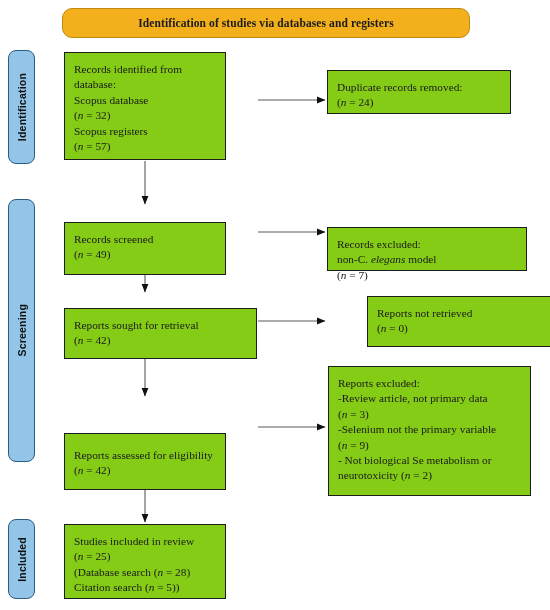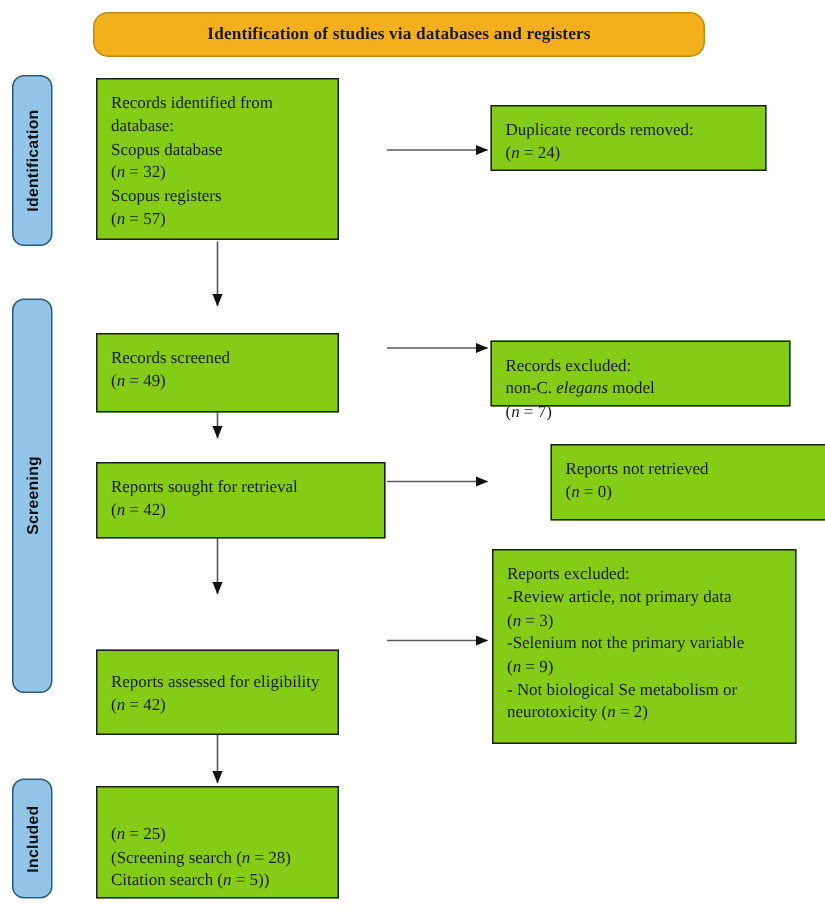--- a/index.html
+++ b/index.html
@@ -173,21 +173,21 @@
 
   <div class="flow-box" id="box-reports-sought">
     <span class="box-text"><span>Reports sought for retrieval</span><br><span>(</span><span class="it">n</span><span> = 42)</span></span>
   </div>
 
   <div class="flow-box vcenter" id="box-reports-assessed">
     <span class="box-text"><span>Reports assessed for eligibility</span><br><span>(</span><span class="it">n</span><span> = 42)</span></span>
   </div>
 
   <div class="flow-box" id="box-studies-included">
-    <span class="box-text"><br><span>(</span><span class="it">n</span><span> = 25)</span><br><span>(Screening search (</span><span class="it">n</span><span> = 28)</span><br><span>Citation search (</span><span class="it">n</span><span> = 5))</span></span>
+    <span class="box-text"><span>Studies included in review</span><br><span>(</span><span class="it">n</span><span> = 25)</span><br><span>(Database search (</span><span class="it">n</span><span> = 28)</span><br><span>Citation search (</span><span class="it">n</span><span> = 5))</span></span>
   </div>
 
   <div class="flow-box" id="box-duplicates-removed">
     <span class="box-text"><span>Duplicate records removed:</span><br><span>(</span><span class="it">n</span><span> = 24)</span></span>
   </div>
 
   <div class="flow-box" id="box-records-excluded">
     <span class="box-text"><span>Records excluded:</span><br><span>non-C. </span><span class="it">elegans</span><span> model</span><br><span>(</span><span class="it">n</span><span> = 7)</span></span>
   </div>
 

